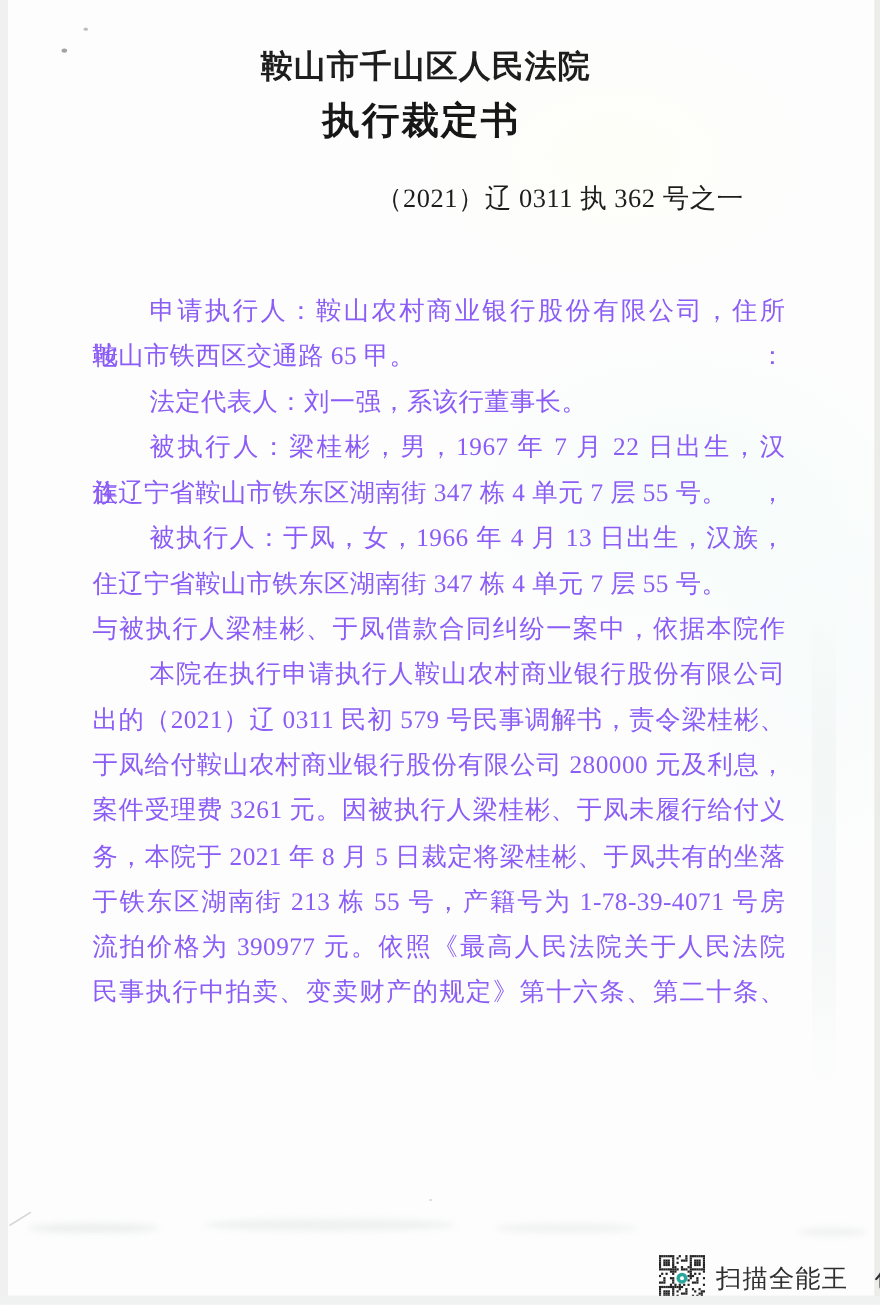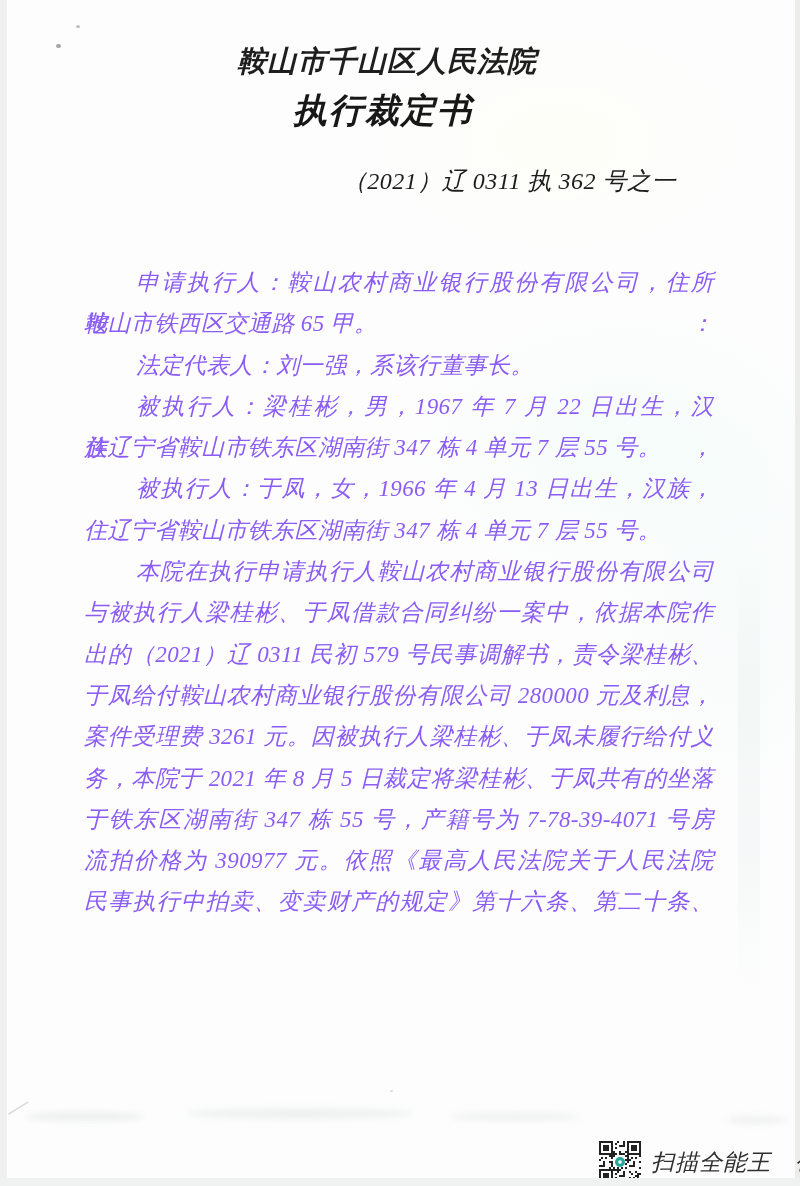--- a/index.html
+++ b/index.html
@@ -1,21 +1,21 @@
 <!DOCTYPE html>
 <html><head>
 <meta charset="utf-8">
 <style>
   html,body{margin:0;padding:0;}
   body{
     width:800px;height:1186px;overflow:hidden;position:relative;
     background:#f0f0f0;
     font-family:"Liberation Serif","DejaVu Serif",serif;
   }
-  .page{position:absolute;inset:0;width:800px;height:1186px;font-style:italic;}
+  .page{position:absolute;inset:0;width:800px;height:1186px;}
   .paper{
     position:absolute;top:0;left:7px;right:5px;bottom:8px;
     background:
       radial-gradient(ellipse 300px 200px at 78% 38%, rgba(238,252,248,.55), transparent 70%),
       radial-gradient(ellipse 260px 160px at 70% 12%, rgba(255,255,242,.5), transparent 70%),
       radial-gradient(ellipse 200px 300px at 93% 50%, rgba(240,250,248,.45), transparent 70%),
       #fdfdfd;
   }
   .edge-left{position:absolute;left:0;top:0;bottom:0;width:7px;background:#eff0ef;}
   .edge-right{position:absolute;right:0;top:0;bottom:0;width:5px;background:#ececea;}
@@ -93,27 +93,27 @@
   <div class="case-number">（2021）辽 0311 执 362 号之一</div>
 
   <div class="body-text">
       <div class="line indent full">申请执行人：鞍山农村商业银行股份有限公司，住所地：</div>
       <div class="line">鞍山市铁西区交通路 65 甲。</div>
       <div class="line indent">法定代表人：刘一强，系该行董事长。</div>
       <div class="line indent full">被执行人：梁桂彬，男，1967 年 7 月 22 日出生，汉族，</div>
       <div class="line">住辽宁省鞍山市铁东区湖南街 347 栋 4 单元 7 层 55 号。</div>
       <div class="line indent full">被执行人：于凤，女，1966 年 4 月 13 日出生，汉族，</div>
       <div class="line">住辽宁省鞍山市铁东区湖南街 347 栋 4 单元 7 层 55 号。</div>
+      <div class="line full">与被执行人梁桂彬、于凤借款合同纠纷一案中，依据本院作</div>
       <div class="line indent full">本院在执行申请执行人鞍山农村商业银行股份有限公司</div>
-      <div class="line full">与被执行人梁桂彬、于凤借款合同纠纷一案中，依据本院作</div>
       <div class="line full">出的（2021）辽 0311 民初 579 号民事调解书，责令梁桂彬、</div>
       <div class="line full">于凤给付鞍山农村商业银行股份有限公司 280000 元及利息，</div>
       <div class="line full">案件受理费 3261 元。因被执行人梁桂彬、于凤未履行给付义</div>
       <div class="line full">务，本院于 2021 年 8 月 5 日裁定将梁桂彬、于凤共有的坐落</div>
-      <div class="line full">于铁东区湖南街 347 栋 55 号，产籍号为 7-78-39-4071 号房</div>
+      <div class="line full">于铁东区湖南街 213 栋 55 号，产籍号为 1-78-39-4071 号房</div>
       <div class="line full">流拍价格为 390977 元。依照《最高人民法院关于人民法院</div>
       <div class="line full">民事执行中拍卖、变卖财产的规定》第十六条、第二十条、</div>
     </div>
 
   <div class="watermark">
     <svg width="42" height="42" viewBox="0 0 42 42" xmlns="http://www.w3.org/2000/svg">
         <g fill="#222222">
           <rect x="0" y="0" width="2" height="2"></rect>
           <rect x="2" y="0" width="2" height="2"></rect>
           <rect x="4" y="0" width="2" height="2"></rect>

